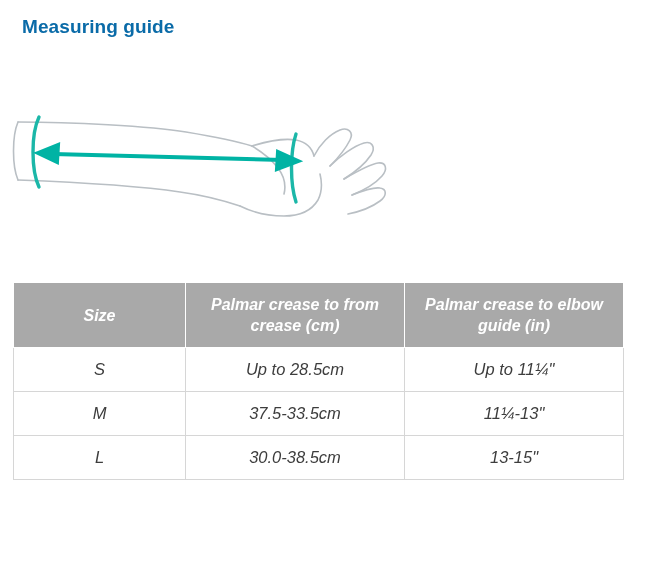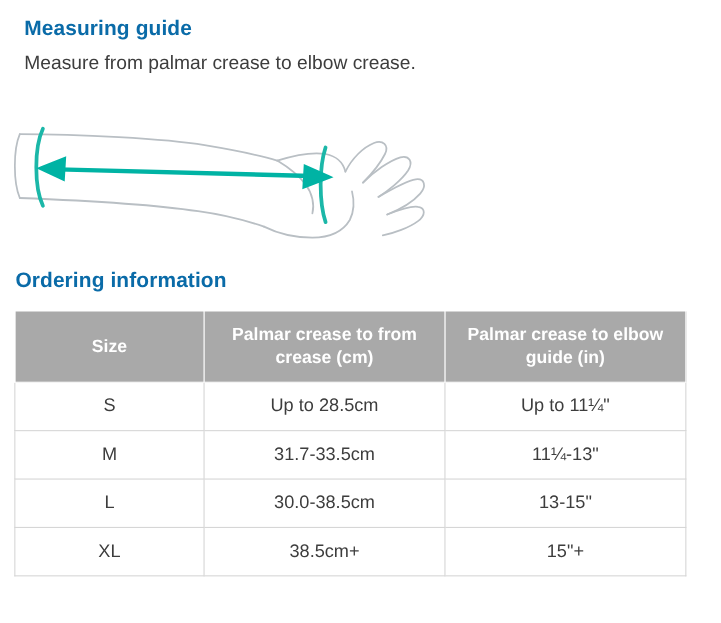--- a/index.html
+++ b/index.html
@@ -62,20 +62,21 @@
     letter-spacing: 0.1px;
   }
 
   table.sizing {
     position: absolute;
     left: 13px;
     top: 282px;
     width: 610px;
     border-collapse: collapse;
     table-layout: fixed;
+    font-style: italic;
   }
   table.sizing th,
   table.sizing td {
     border: 1px solid #ffffff;
     text-align: center;
     vertical-align: middle;
   }
   table.sizing thead th {
     background: #a9a9a9;
     color: #ffffff;
@@ -95,21 +96,20 @@
   col.c2 { width: 219px; }
   col.c3 { width: 219px; }
 </style>
 </head>
 <body>
 
 <div class="page">
 
   <div class="guide-heading">Measuring guide</div>
 
-  <div class="guide-text">Measure from palmar crease to elbow crease.</div>
 
   <svg class="illustration" viewBox="0 0 400 126">
     <g fill="none" stroke="#b9bfc4" stroke-width="1.6" stroke-linecap="round" stroke-linejoin="round">
 
       <path d="M18 14 C70 14 150 18 186 24 C210 28 236 33 252 38"></path>
 
       <path d="M18 72 C70 74 140 78 180 84 C202 87 222 92 240 98"></path>
 
       <path d="M18 14 C12 28 12 58 18 72"></path>
 
@@ -130,21 +130,20 @@
       <path d="M296 26 C290 44 290 76 296 94"></path>
     </g>
 
     <g stroke="#00b3a4" stroke-width="4" fill="#00b3a4">
       <line x1="53" y1="46" x2="283" y2="52" stroke-linecap="butt"></line>
       <polygon points="38,45 58,37 57,54"></polygon>
       <polygon points="298,53 278,44 277,61"></polygon>
     </g>
   </svg>
 
-  <div class="order-heading">Ordering information</div>
 
   <table class="sizing">
     <colgroup>
       <col class="c1">
         <col class="c2">
         <col class="c3">
     </colgroup>
     <thead>
       <tr>
         <th>Size</th>
@@ -153,29 +152,24 @@
       </tr>
     </thead>
     <tbody>
       <tr>
         <td>S</td>
         <td>Up to 28.5cm</td>
         <td>Up to 11¼"</td>
       </tr>
       <tr>
         <td>M</td>
-        <td>31.7-33.5cm</td>
+        <td>37.5-33.5cm</td>
         <td>11¼-13"</td>
       </tr>
       <tr>
         <td>L</td>
         <td>30.0-38.5cm</td>
         <td>13-15"</td>
       </tr>
-      <tr>
-        <td>XL</td>
-        <td>38.5cm+</td>
-        <td>15"+</td>
-      </tr>
     </tbody>
   </table>
 
 </div>
 
 </body></html>

